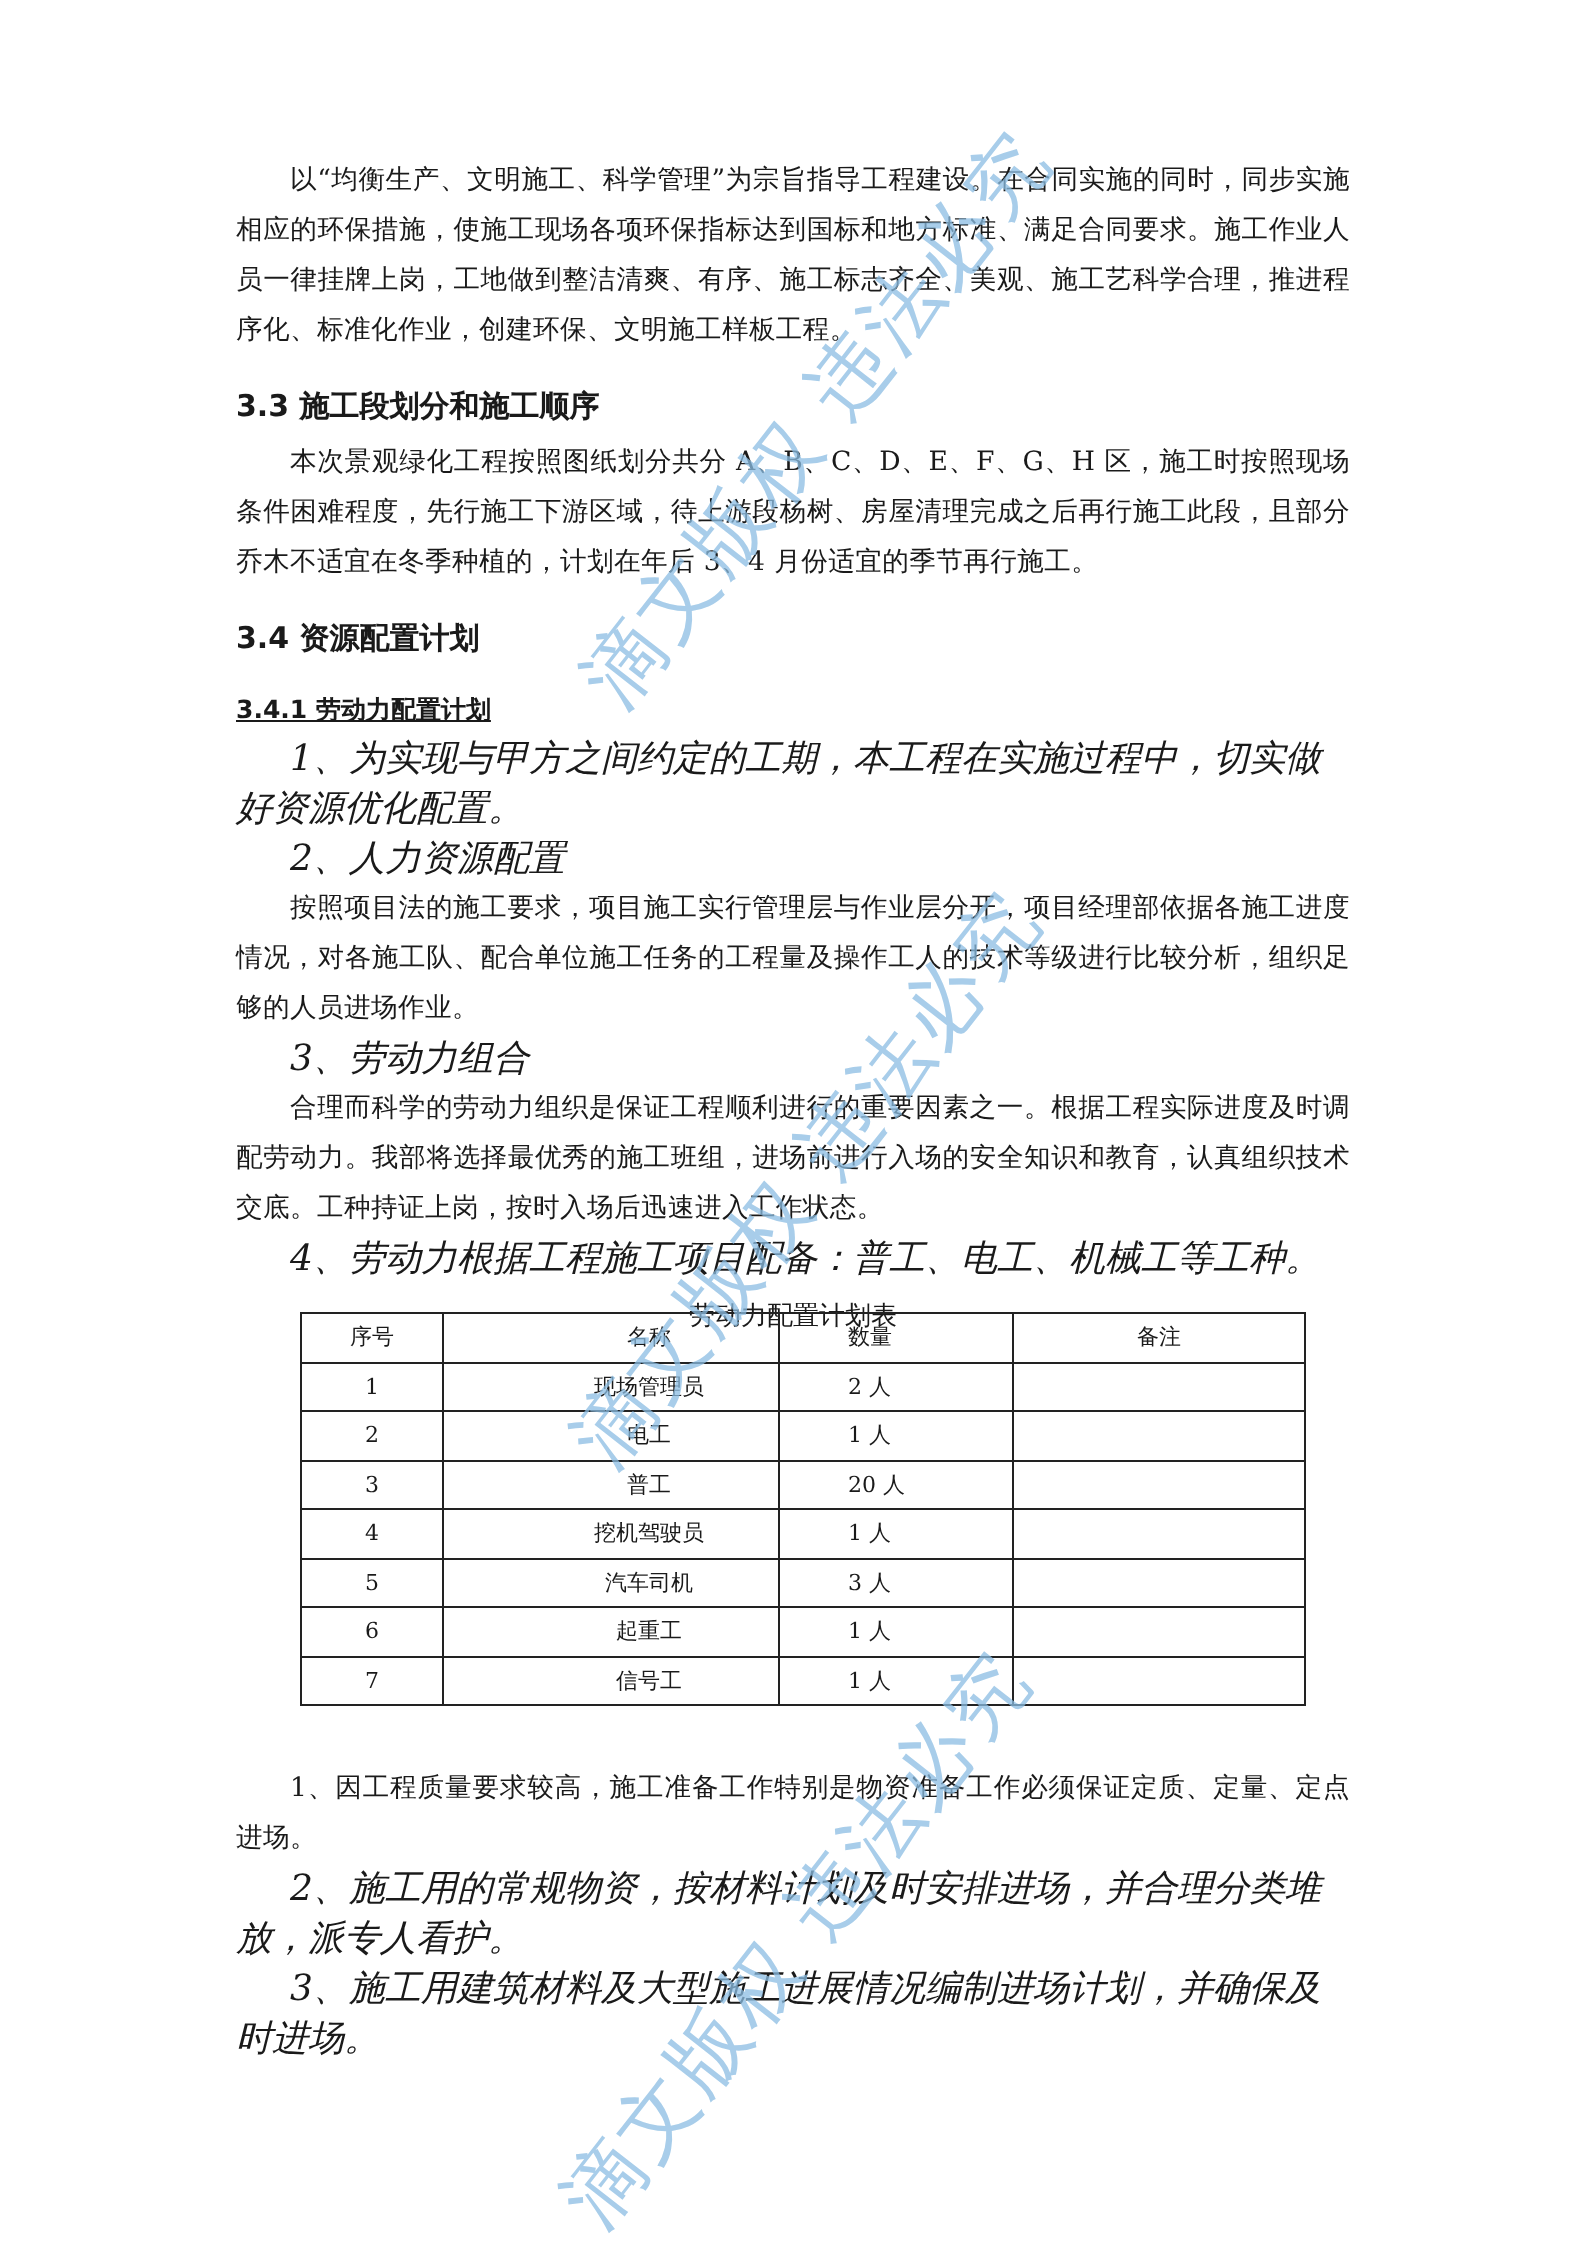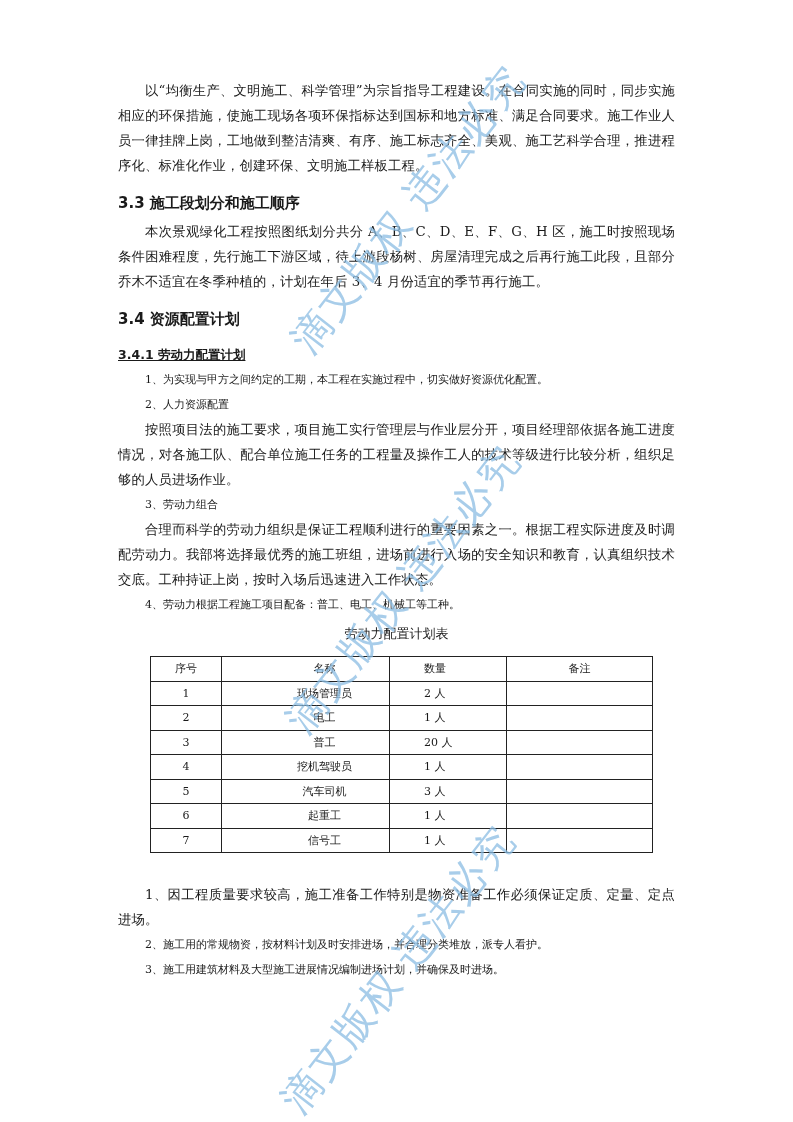--- a/index.html
+++ b/index.html
@@ -1,21 +1,21 @@
 <!DOCTYPE html>
 <html><head>
 <meta charset="utf-8">
 <style>
   html, body { margin: 0; padding: 0; background: #ffffff; }
   body { width: 793px; height: 1122px; position: relative; overflow: hidden;
          font-family: "DejaVu Serif", "Liberation Serif", serif; color: #1a1a1a; }
   .page { position: absolute; left: 0; top: 0; width: 793px; height: 1122px; }
   .content { position: absolute; left: 118px; top: 78px; width: 557px; }
   .para { font-size: 13.3px; line-height: 25px; margin: 0; text-indent: 27px; text-align: justify; letter-spacing: 0.2px; }
-  .item { font-size: 11px; line-height: 25px; margin: 0; text-indent: 27px; }
+  .item { font-size: 18px; line-height: 25px; margin: 0; text-indent: 27px; font-style: italic; }
   .h2 { font-family: "DejaVu Sans", "Liberation Sans", sans-serif; font-weight: bold; font-size: 15px;
         margin: 0; line-height: 22px; }
   .h3 { font-family: "DejaVu Sans", "Liberation Sans", sans-serif; font-weight: bold; font-size: 12.5px;
         margin: 0; line-height: 22px; }
   .caption { text-align: center; font-size: 13px; line-height: 22px; margin: 0; }
   table.labor { position: absolute; left: 150px; top: 656px; border-collapse: collapse; font-size: 11px; }
   table.labor td, table.labor th { border: 1px solid #222; height: 23.5px; padding: 0; font-weight: normal; }
   .c1 { width: 70px; text-align: center; }
   .c2 { width: 168px; text-align: center; padding-left: 38px !important; box-sizing: border-box; margin-top: 44px; }
   .c3 { width: 117px; text-align: left; padding-left: 34px !important; box-sizing: border-box; }

